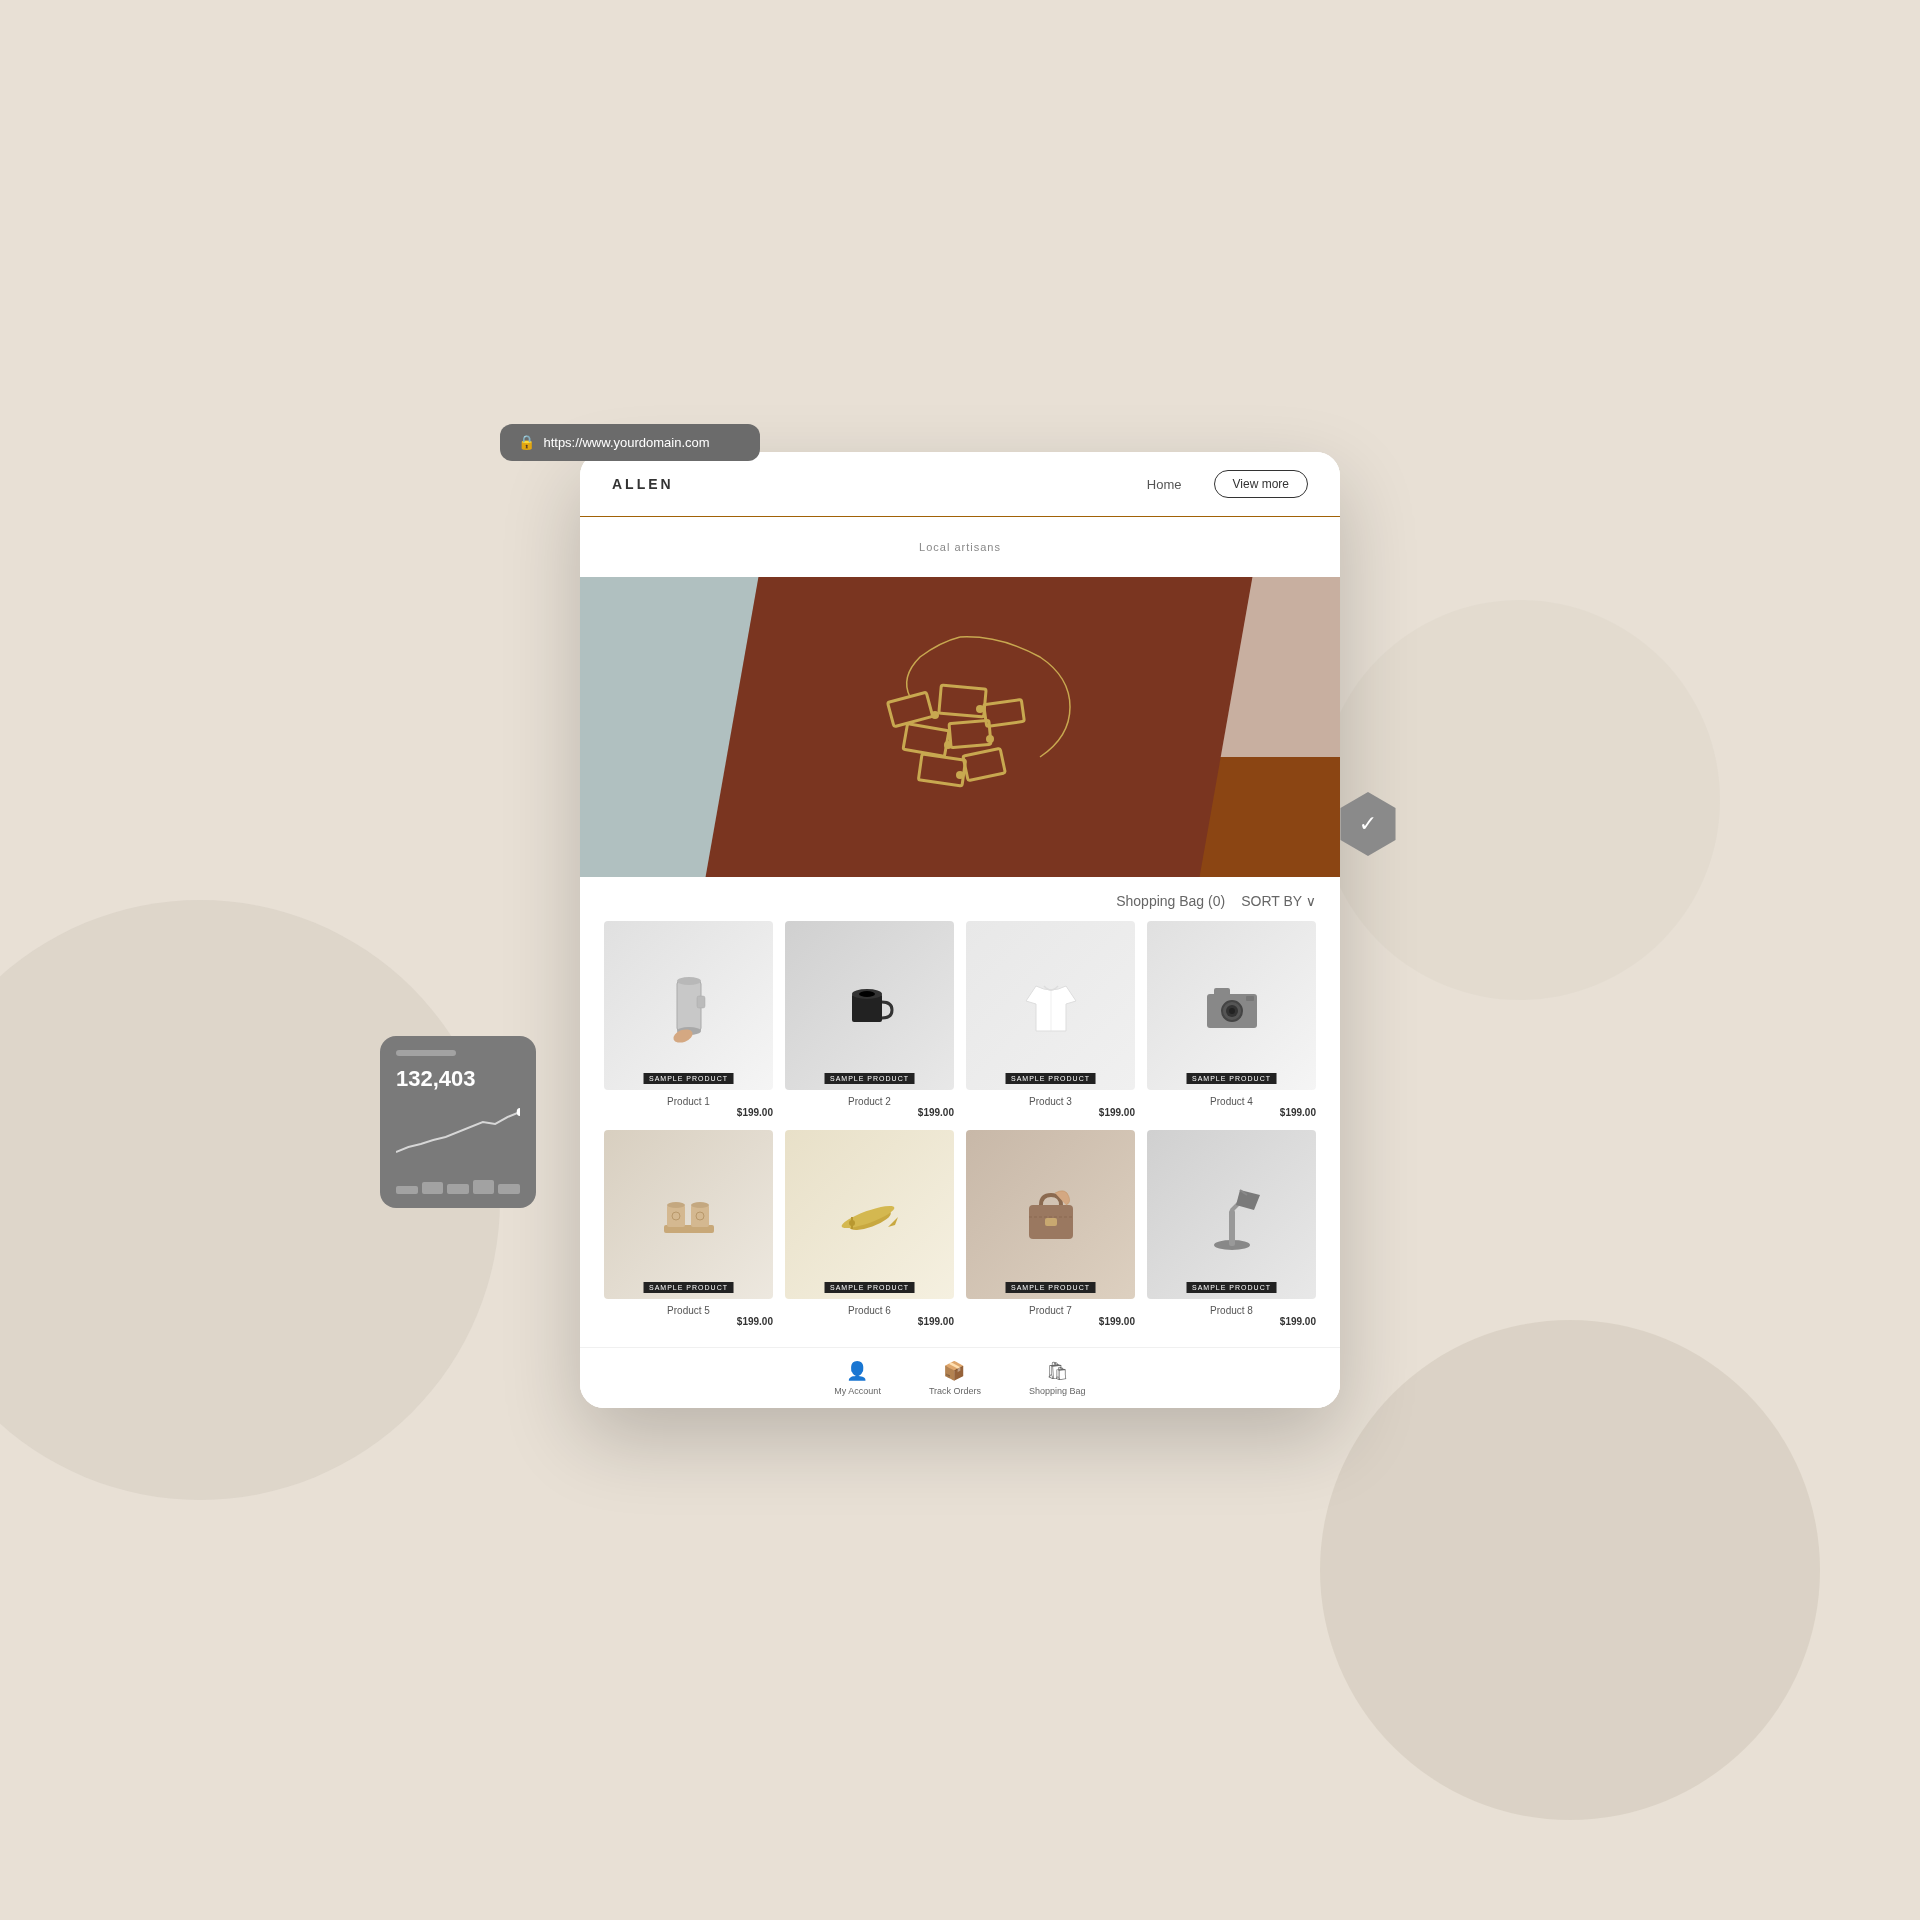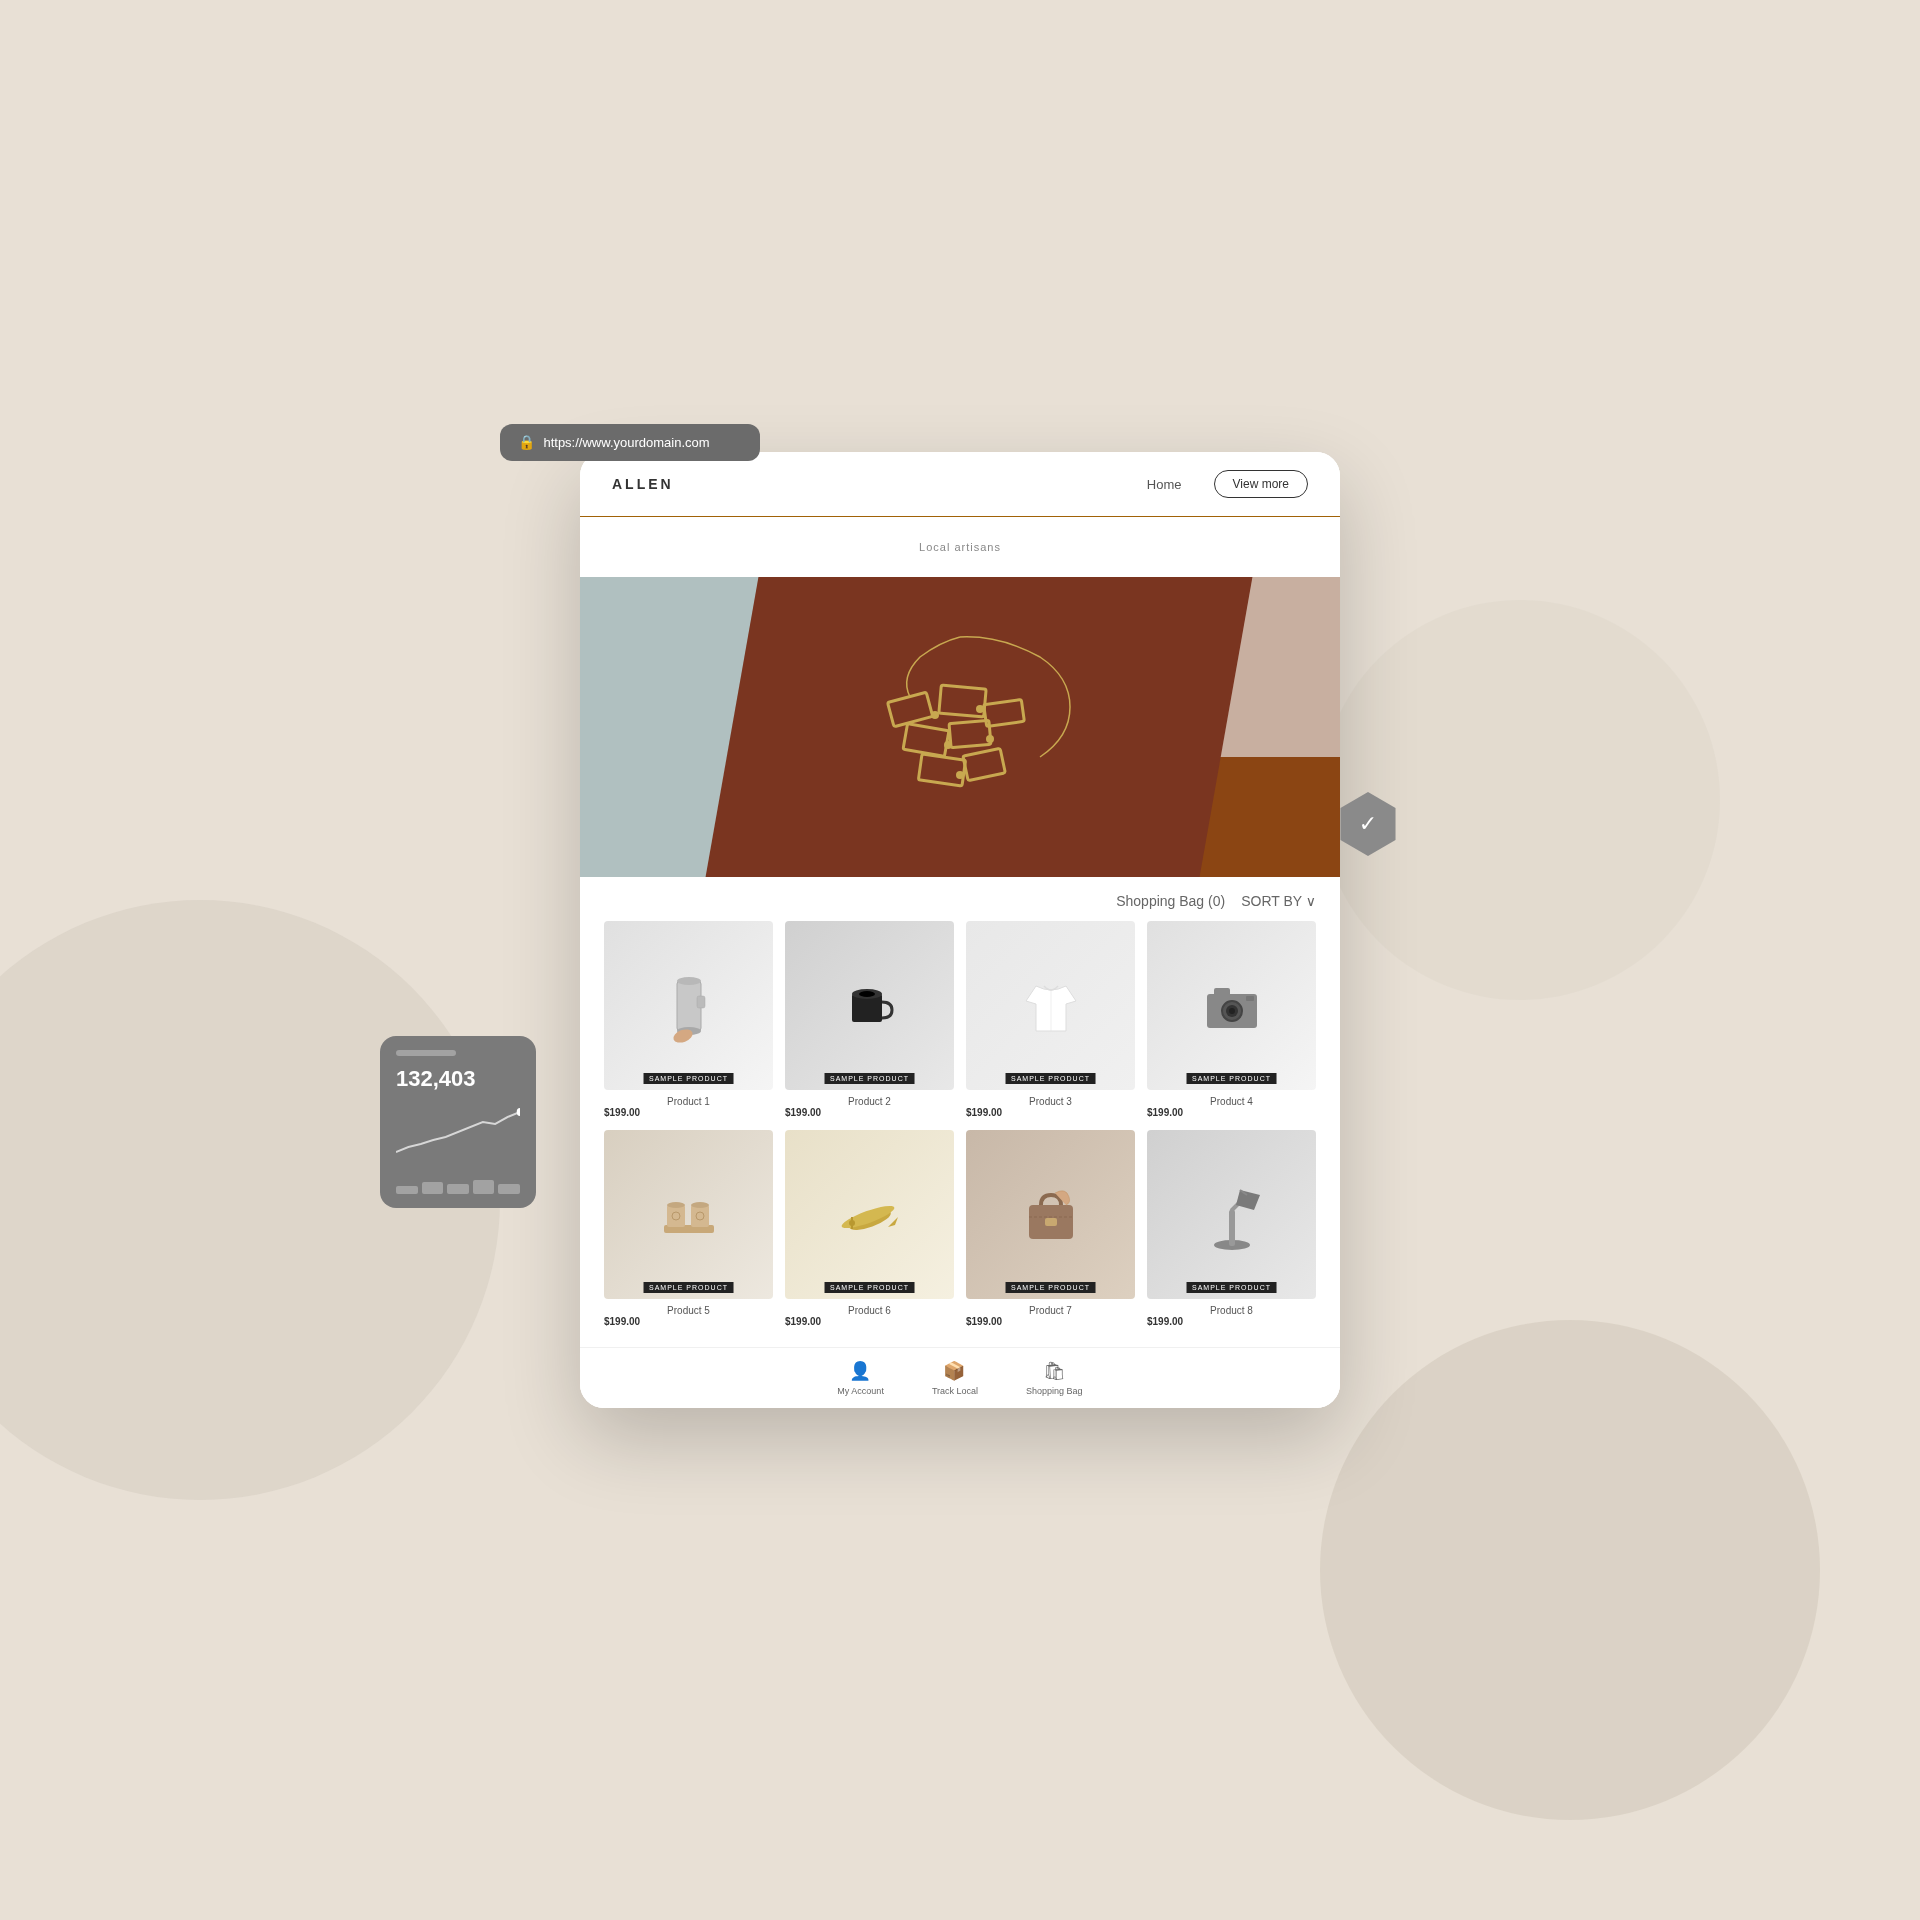--- a/index.html
+++ b/index.html
@@ -301,21 +301,21 @@
     .product-name {
       font-family: Arial, sans-serif;
       font-size: 10px;
       color: #555;
       text-align: center;
     }
     .product-price {
       font-family: Arial, sans-serif;
       font-size: 10px;
       color: #333;
-      text-align: left;
+      text-align: right;
       font-weight: bold;
     }
 
     
     .bottom-nav {
       display: flex;
       justify-content: center;
       gap: 48px;
       padding: 12px 0;
       background: white;
@@ -573,21 +573,21 @@
       </div>
     </div>
 
     <div class="bottom-nav">
       <div class="bottom-nav-item">
         <span class="bottom-nav-icon">👤</span>
         <span class="bottom-nav-label">My Account</span>
       </div>
       <div class="bottom-nav-item">
         <span class="bottom-nav-icon">📦</span>
-        <span class="bottom-nav-label">Track Local</span>
+        <span class="bottom-nav-label">Track Orders</span>
       </div>
       <div class="bottom-nav-item">
         <span class="bottom-nav-icon">🛍</span>
         <span class="bottom-nav-label">Shopping Bag</span>
       </div>
     </div>
 
   </div>
 </div>
 

